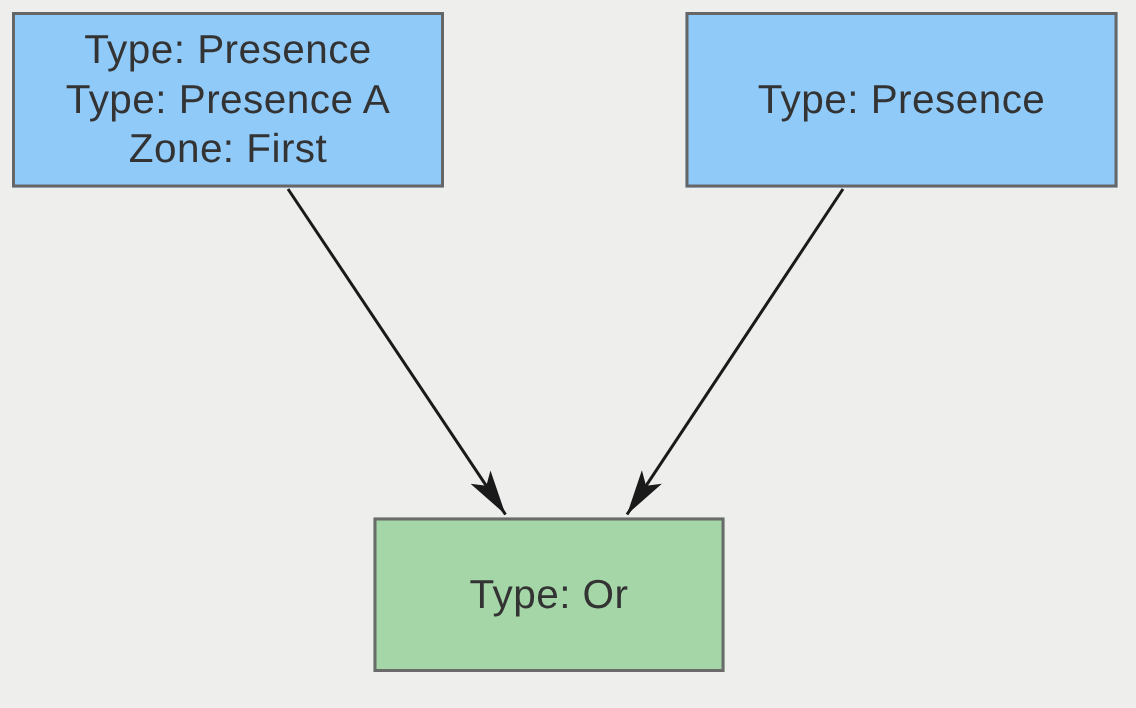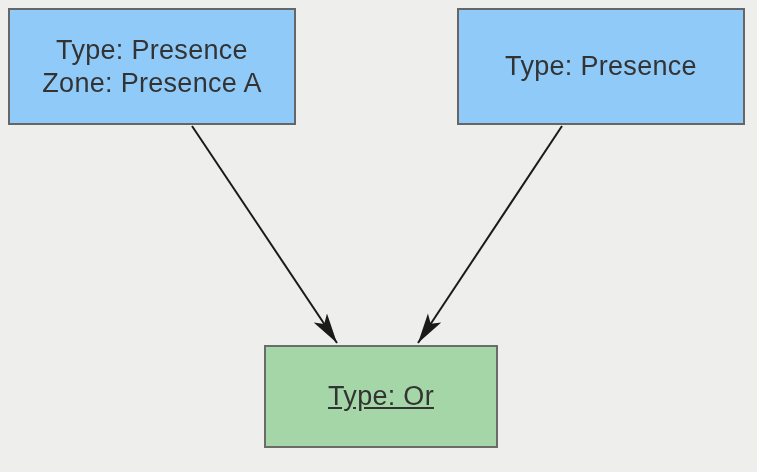--- a/index.html
+++ b/index.html
@@ -40,25 +40,24 @@
     width: 288px;
     height: 117px;
   }
   #node-presence-b {
     left: 457px;
     top: 8px;
     width: 288px;
     height: 117px;
   }
   #node-or {
-    left: 264px;
+    left: 249px;
     top: 345px;
     width: 234px;
     height: 103px;
-    text-decoration: underline;
   }
   .edges-layer {
     position: absolute;
     left: 0;
     top: 0;
     width: 757px;
     height: 472px;
     pointer-events: none;
   }
   .edge {
@@ -76,21 +75,22 @@
       <marker id="arrowhead" markerUnits="userSpaceOnUse" markerWidth="34" markerHeight="22" refX="30" refY="11" orient="auto">
         <path class="arrowhead-shape" d="M 0 3 L 30 11 L 0 19 L 7 11 Z" style="fill: rgb(26, 26, 26);"></path>
       </marker>
     </defs>
     <line class="edge" x1="192" y1="126" x2="337" y2="343" marker-end="url(#arrowhead)" style="stroke: rgb(26, 26, 26);"></line>
     <line class="edge" x1="562" y1="126" x2="418" y2="343" marker-end="url(#arrowhead)" style="stroke: rgb(26, 26, 26);"></line>
   </svg>
 
   <div class="node" id="node-presence-a" style="background: rgb(144, 202, 249); border-color: rgb(102, 102, 102); color: rgb(51, 51, 51);">
     <span class="node-line">Type: Presence</span>
-    <span class="node-line">Zone: Presence A</span>
+    <span class="node-line">Type: Presence A</span>
+    <span class="node-line">Zone: First</span>
   </div>
 
   <div class="node" id="node-presence-b" style="background: rgb(144, 202, 249); border-color: rgb(102, 102, 102); color: rgb(51, 51, 51);">
     <span class="node-line">Type: Presence</span>
   </div>
 
   <div class="node" id="node-or" style="background: rgb(165, 214, 167); border-color: rgb(107, 107, 107); color: rgb(51, 51, 51);">
     <span class="node-line">Type: Or</span>
   </div>
 

